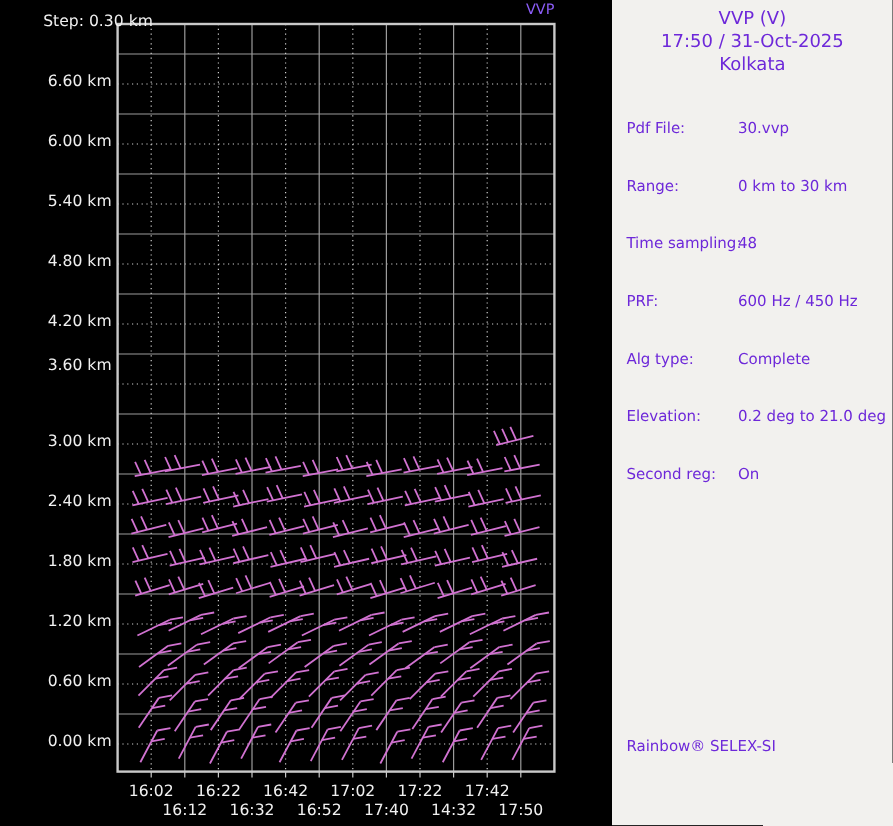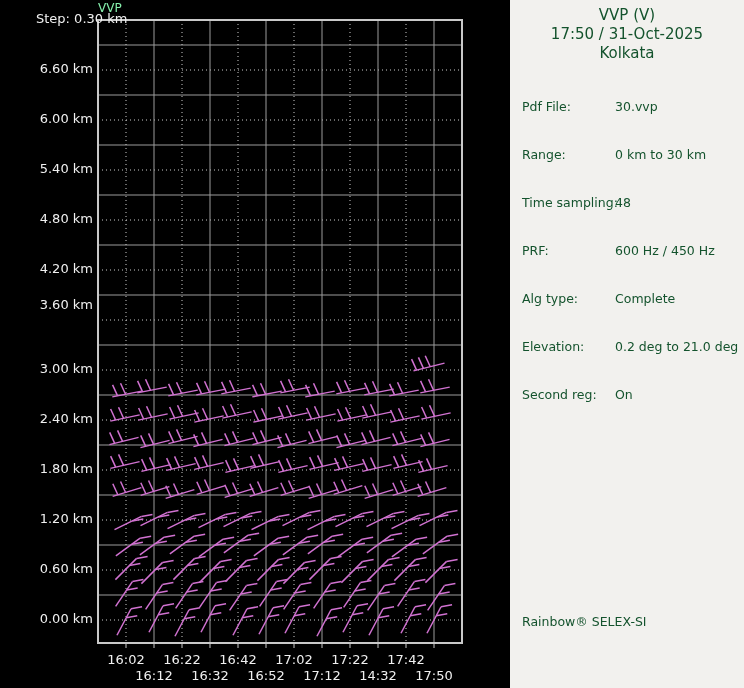--- a/index.html
+++ b/index.html
@@ -2,39 +2,39 @@
 <html><head>
 <meta charset="utf-8">
 <style>
   html,body{margin:0;padding:0;background:#000;}
   #root{
     position:relative;width:744px;height:688px;overflow:hidden;
     background:#000;font-family:"DejaVu Sans",sans-serif;
     -webkit-font-smoothing:antialiased;
   }
   .chart-title{
-    position:absolute;left:98px;top:1px;width:364px;text-align:left;
-    color:#86efac;font-size:12px;
+    position:absolute;left:98px;top:1px;width:364px;text-align:right;
+    color:#8b5cf6;font-size:12px;
   }
   .step-label{
     position:absolute;left:4px;top:11px;width:89px;text-align:right;
     color:#f0f0f0;font-size:13px;white-space:nowrap;margin-left:32px;
   }
   .y-label{
     position:absolute;left:0;width:93px;text-align:right;color:#f0f0f0;
     font-size:13px;white-space:nowrap;
   }
   .x-label{
     position:absolute;width:60px;text-align:center;color:#f0f0f0;
     font-size:13px;white-space:nowrap;
   }
   #plot-svg{position:absolute;left:0;top:0;}
   .panel{
     position:absolute;left:510px;top:0;width:234px;height:688px;
-    background:#f2f1ee;color:#14532d;
+    background:#f2f1ee;color:#6d28d9;
   }
   .panel-head{position:absolute;top:6px;left:0;width:234px;text-align:center;}
   .panel-head div{font-size:15px;line-height:19px;white-space:nowrap;}
   .meta{position:absolute;top:66px;left:12px;width:222px;}
   .meta-row{display:flex;height:15px;font-size:12.5px;line-height:15px;white-space:nowrap;margin-top:33px;}
   .meta-label{width:93px;flex:0 0 93px;}
   .meta-value{flex:1;}
   .panel-footer{
     position:absolute;left:12px;top:614px;font-size:12.5px;white-space:nowrap;
   }
@@ -721,21 +721,21 @@
       <div class="y-label" style="top: 61px;">6.60 km</div>
     </div>
   <div id="x-labels">
       <div class="x-label" style="left: 96px; top: 652px;">16:02</div>
       <div class="x-label" style="left: 124px; top: 668px;">16:12</div>
       <div class="x-label" style="left: 152px; top: 652px;">16:22</div>
       <div class="x-label" style="left: 180px; top: 668px;">16:32</div>
       <div class="x-label" style="left: 208px; top: 652px;">16:42</div>
       <div class="x-label" style="left: 236px; top: 668px;">16:52</div>
       <div class="x-label" style="left: 264px; top: 652px;">17:02</div>
-      <div class="x-label" style="left: 292px; top: 668px;">17:12</div>
+      <div class="x-label" style="left: 292px; top: 668px;">17:40</div>
       <div class="x-label" style="left: 320px; top: 652px;">17:22</div>
       <div class="x-label" style="left: 348px; top: 668px;">14:32</div>
       <div class="x-label" style="left: 376px; top: 652px;">17:42</div>
       <div class="x-label" style="left: 404px; top: 668px;">17:50</div>
     </div>
 
   <aside class="panel">
     <div class="panel-head">
       <div>VVP (V)</div>
       <div>17:50 / 31-Oct-2025</div>

